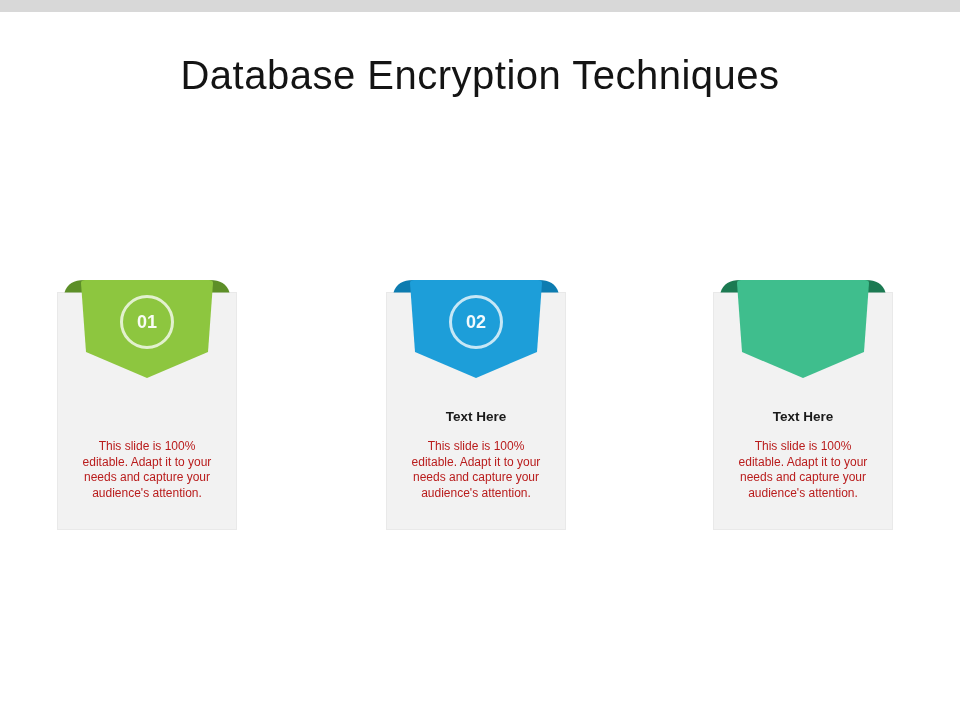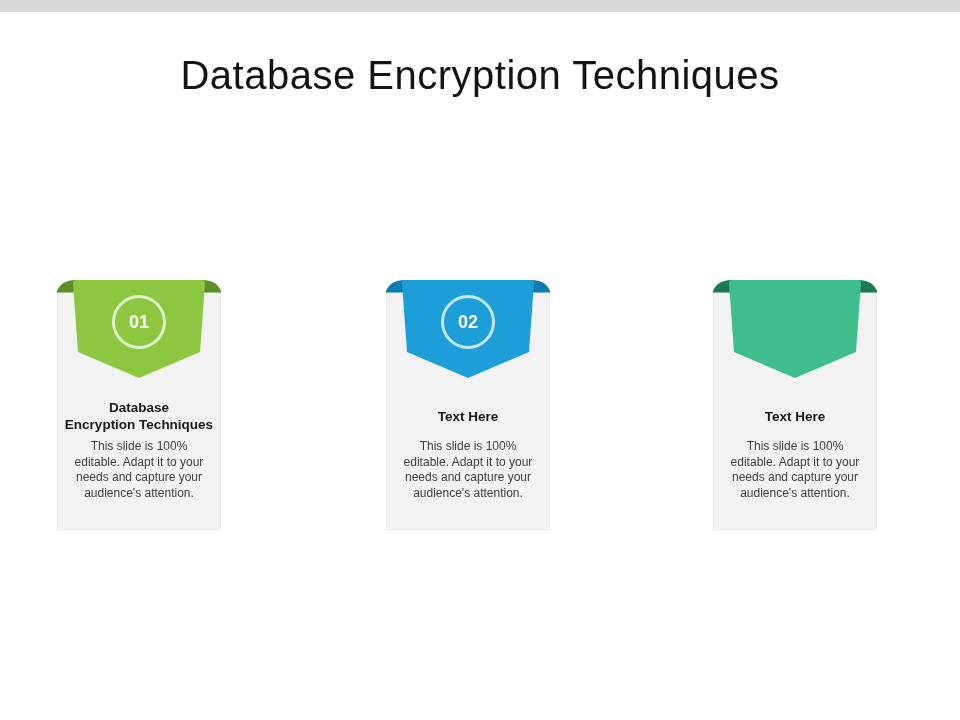--- a/index.html
+++ b/index.html
@@ -12,21 +12,21 @@
     position:absolute;top:0;left:0;width:960px;height:12px;
     background:#d8d8d8;
   }
   .slide-title{
     position:absolute;top:26px;left:0;width:960px;
     text-align:center;
     font-size:40px;font-weight:400;color:#141414;
     letter-spacing:0.5px;
   }
   .card{
-    position:absolute;top:292px;width:164px;height:238px;
+    position:absolute;top:292px;width:180px;height:238px;
     background:#f2f2f2;border:1px solid #e9e9e9;box-sizing:border-box;
   }
   .card-1{left:57px;}
   .card-2{left:386px;}
   .card-3{left:713px;}
   .ribbon{
     position:absolute;top:-13px;left:50%;transform:translateX(-50%);
     width:166px;height:98px;
   }
   .ribbon-svg{display:block;width:166px;height:98px;}
@@ -44,43 +44,41 @@
   .card-heading{
     position:absolute;top:102px;left:0;right:0;height:42px;margin:0;
     display:flex;align-items:center;justify-content:center;
     text-align:center;white-space:pre-line;
     font-size:13.5px;font-weight:bold;color:#1a1a1a;line-height:17px;
   }
   .card-body{
     position:absolute;top:146px;left:50%;transform:translateX(-50%);
     width:170px;margin:0;
     text-align:center;white-space:pre-line;
-    font-size:12px;color:#404040;line-height:15.5px;
+    font-size:12px;color:#b91c1c;line-height:15.5px;
   }
 </style>
 </head>
 <body style="background: rgb(255, 255, 255);">
 
 <div class="top-bar" style="background: rgb(216, 216, 216);"></div>
 
 <h1 class="slide-title">Database Encryption Techniques</h1>
 
 <div class="card card-1" style="--main: #8dc63f; --dark: #5d8f28; background: rgb(242, 242, 242);">
   <div class="ribbon">
     <svg class="ribbon-svg" viewBox="0 0 166 98">
       <path class="fold" d="M0.5,12.5 C3,4 10,0 20,0 L26,0 L26,12.5 Z"></path>
       <path class="fold" d="M165.5,12.5 C163,4 156,0 146,0 L140,0 L140,12.5 Z"></path>
       <path class="rbody" d="M17,3 Q17,0 21,0 L145,0 Q149,0 149,3 L144,72 L83,98 L22,72 Z"></path>
     </svg>
     <div class="num-circle">
       <span>01</span>
     </div>
   </div>
-  <h3 class="card-heading">Database
-Encryption Techniques</h3>
   <p class="card-body">This slide is 100%
 editable. Adapt it to your
 needs and capture your
 audience's attention.</p>
 </div>
 
 <div class="card card-2" style="--main: #1d9ed9; --dark: #0d7cb0; background: rgb(242, 242, 242); padding-left: 19px;">
   <div class="ribbon">
     <svg class="ribbon-svg" viewBox="0 0 166 98">
       <path class="fold" d="M0.5,12.5 C3,4 10,0 20,0 L26,0 L26,12.5 Z"></path>

